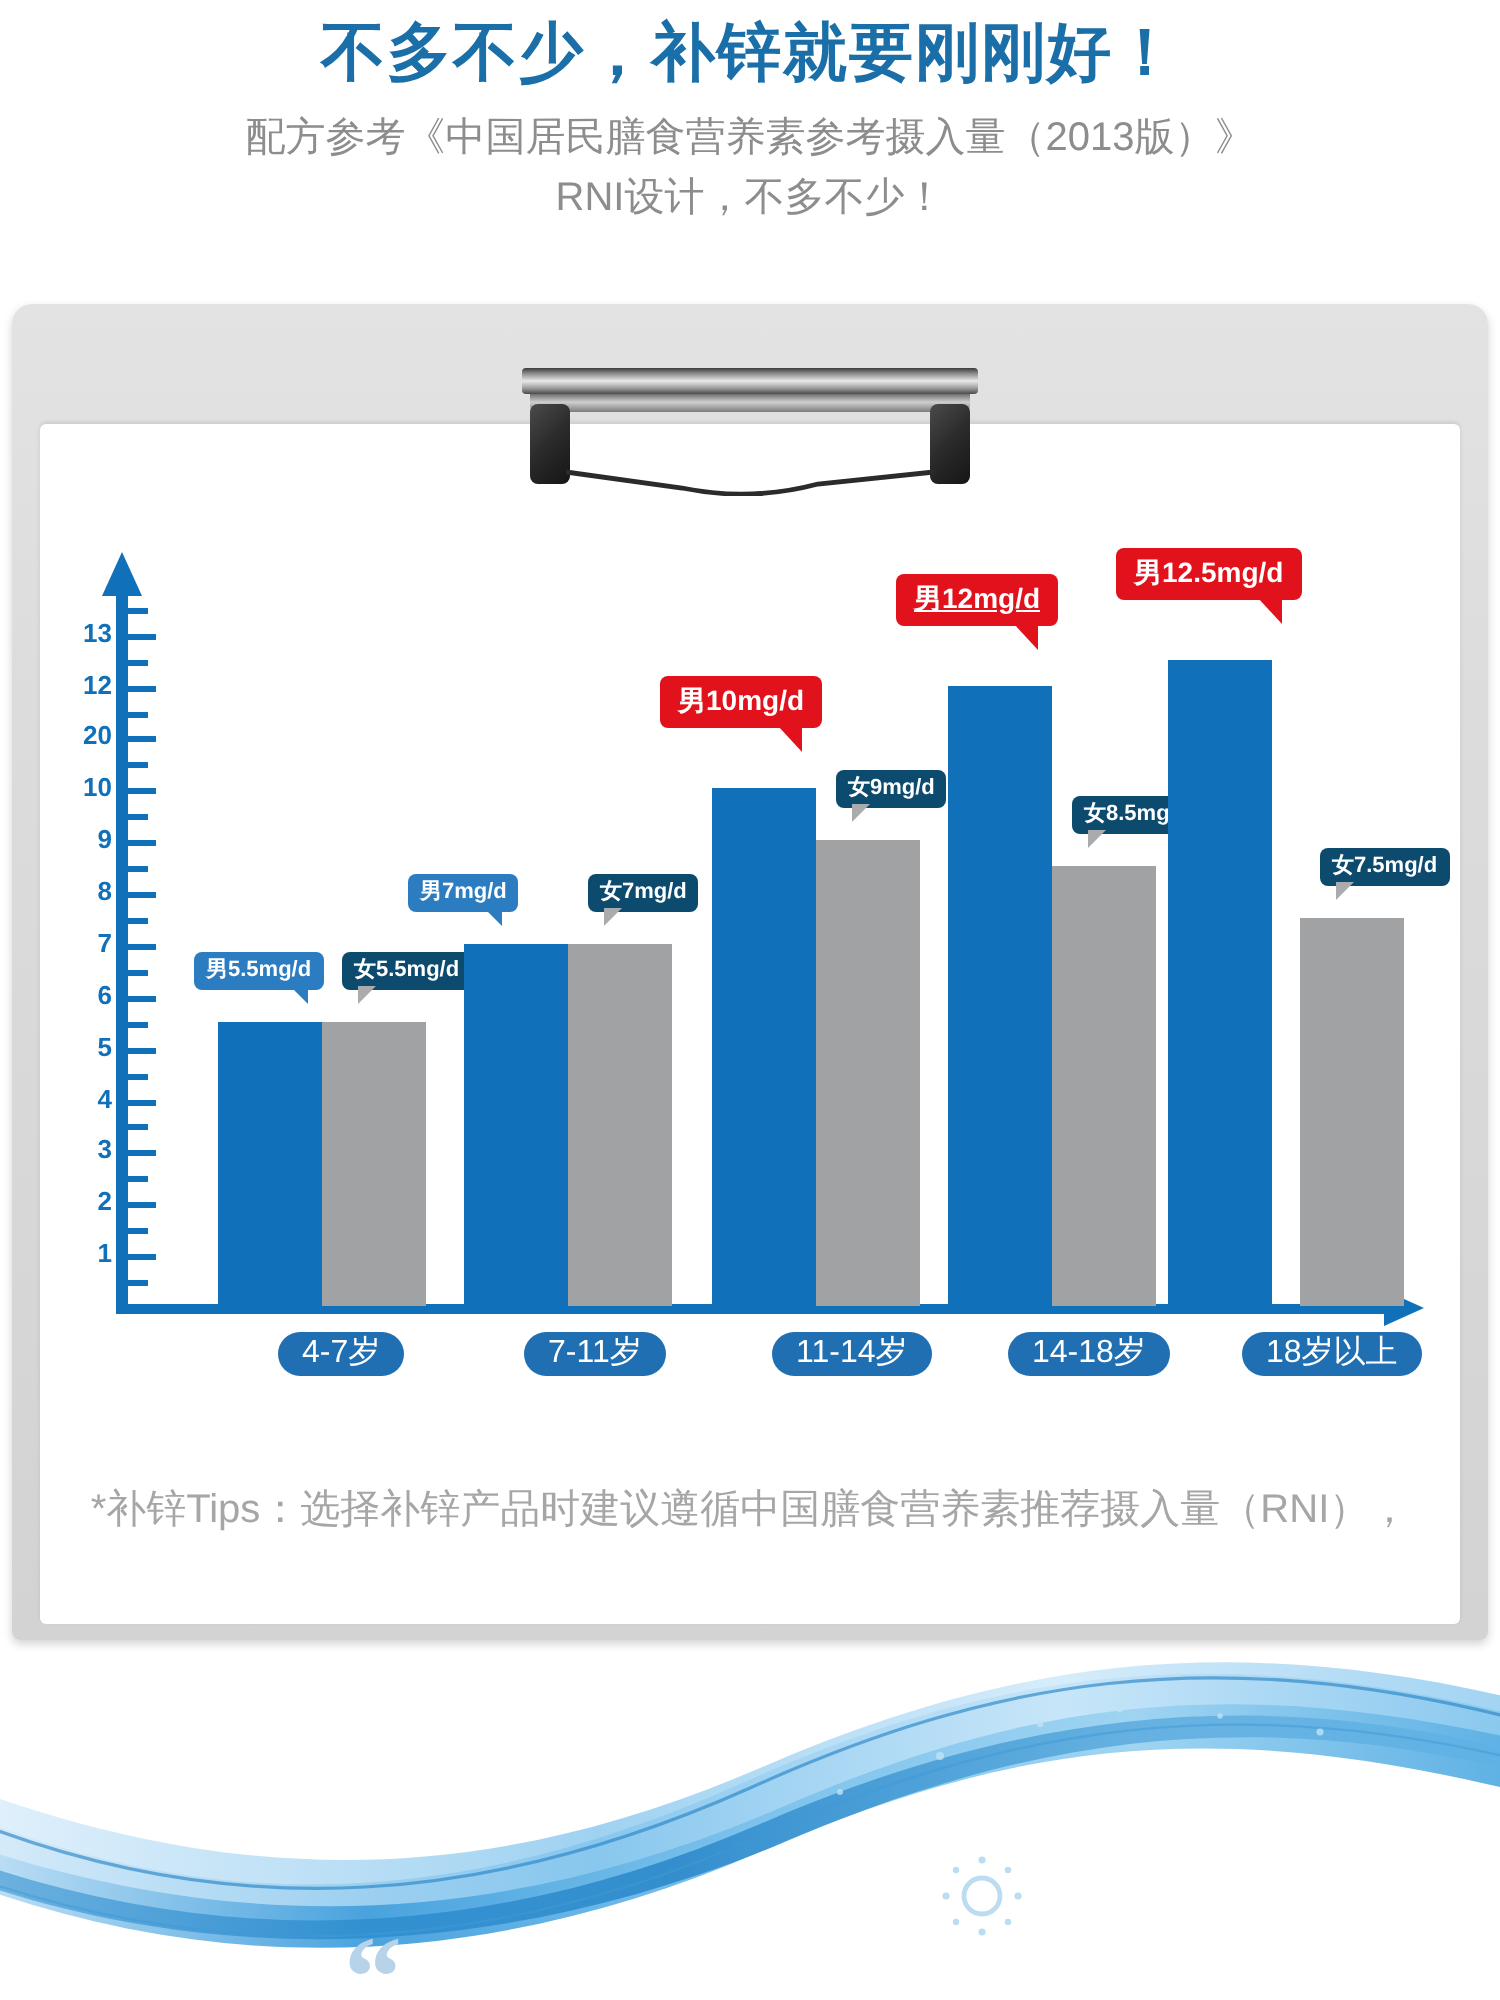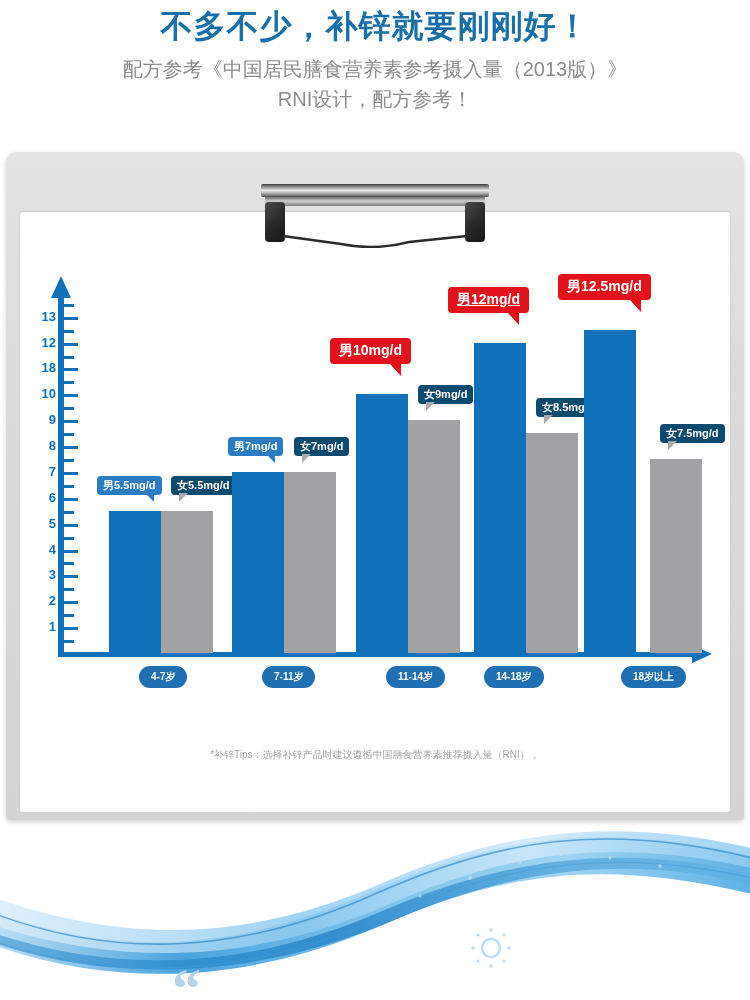--- a/index.html
+++ b/index.html
@@ -108,48 +108,48 @@
   .tag.blue .ptr{border-top-color:#2b7cc0;right:8px;}
   .tag.grey .ptr{border-top-color:#a9abac;left:8px;
       border-left:0;border-right:9px solid transparent;}
   .tag.red .ptr{border-top-color:#e2121c;right:10px;
       border-left:12px solid transparent;border-top-width:13px;bottom:-12px;}
 
   
   .catpill{
     position:absolute;top:382px;
     background:#1f6fb2;color:#ffffff;border-radius:11px;
-    font-size:10px;font-weight:bold;padding:3px 12px 4px 12px;
+    font-size:16px;font-weight:normal;padding:3px 12px 4px 12px;
     white-space:nowrap;line-height:15px;
   }
 
   
   .tips{
     position:absolute;left:40px;top:742px;width:670px;text-align:center;
-    font-size:10px;color:#a6a6a6;line-height:26px;
+    font-size:20px;color:#a6a6a6;line-height:26px;
   }
   .tips span{display:block;}
 
   
   .wave{position:absolute;left:0;top:800px;width:750px;height:200px;overflow:hidden;}
   .sun-icon{position:absolute;left:468px;top:925px;width:46px;height:46px;}
   .quote-mark{
     position:absolute;left:172px;top:960px;
     font-size:58px;font-weight:bold;color:#b7d3ea;
     line-height:58px;font-family:"Liberation Serif",serif;
   }
 </style>
 </head>
 <body>
 
 <div class="header">
   <h1 class="hdr-title">不多不少，补锌就要刚刚好！</h1>
   <h2 class="hdr-sub">
     <span>配方参考《中国居民膳食营养素参考摄入量（2013版）》</span>
-    <span>RNI设计，配方参考！</span>
+    <span>RNI设计，不多不少！</span>
   </h2>
 </div>
 
 <div class="clipboard">
   <div class="clipboard-paper"></div>
 </div>
 
 <div class="clip-assembly">
   <div class="clip-bar"></div>
   <div class="clip-bar2"></div>
@@ -200,53 +200,53 @@
       <div class="ylabel" style="top: 343.13px;">1</div>
       <div class="ylabel" style="top: 317.261px;">2</div>
       <div class="ylabel" style="top: 291.391px;">3</div>
       <div class="ylabel" style="top: 265.522px;">4</div>
       <div class="ylabel" style="top: 239.652px;">5</div>
       <div class="ylabel" style="top: 213.783px;">6</div>
       <div class="ylabel" style="top: 187.913px;">7</div>
       <div class="ylabel" style="top: 162.043px;">8</div>
       <div class="ylabel" style="top: 136.174px;">9</div>
       <div class="ylabel" style="top: 110.304px;">10</div>
-      <div class="ylabel" style="top: 84.4348px;">18</div>
+      <div class="ylabel" style="top: 84.4348px;">20</div>
       <div class="ylabel" style="top: 58.5652px;">12</div>
       <div class="ylabel" style="top: 32.6957px;">13</div>
     </div>
 
   <div class="plot" id="plot-layer">
       <div class="bar male" style="left: 45px; width: 52px; height: 142.283px;"></div>
       <div class="bar female" style="left: 97px; width: 52px; height: 142.283px;"></div>
       <div class="tag blue" style="bottom: 158.283px; left: 33px;">男5.5mg/d<span class="ptr"></span></div>
       <div class="tag grey" style="bottom: 158.283px; left: 107px;">女5.5mg/d<span class="ptr"></span></div>
       <div class="bar male" style="left: 168px; width: 52px; height: 181.087px;"></div>
       <div class="bar female" style="left: 220px; width: 52px; height: 181.087px;"></div>
-      <div class="tag blue" style="bottom: 197.087px; left: 164px; text-align: right;">男7mg/d<span class="ptr"></span></div>
+      <div class="tag blue" style="bottom: 197.087px; left: 140px; text-align: right;">男7mg/d<span class="ptr"></span></div>
       <div class="tag grey" style="bottom: 197.087px; left: 230px;">女7mg/d<span class="ptr"></span></div>
       <div class="bar male" style="left: 292px; width: 52px; height: 258.696px;"></div>
       <div class="bar female" style="left: 344px; width: 52px; height: 232.826px;"></div>
       <div class="tag red" style="bottom: 288.696px; left: 266px;">男10mg/d<span class="ptr"></span></div>
       <div class="tag grey" style="bottom: 248.826px; left: 354px;">女9mg/d<span class="ptr"></span></div>
       <div class="bar male" style="left: 410px; width: 52px; height: 310.435px;"></div>
       <div class="bar female" style="left: 462px; width: 52px; height: 219.891px;"></div>
       <div class="tag red" style="bottom: 340.435px; left: 384px; text-decoration: underline;">男12mg/d<span class="ptr"></span></div>
       <div class="tag grey" style="bottom: 235.891px; left: 472px;">女8.5mg/d<span class="ptr"></span></div>
       <div class="bar male" style="left: 520px; width: 52px; height: 323.37px;"></div>
       <div class="bar female" style="left: 586px; width: 52px; height: 194.022px;"></div>
       <div class="tag red" style="bottom: 353.37px; left: 494px;">男12.5mg/d<span class="ptr"></span></div>
       <div class="tag grey" style="bottom: 210.022px; left: 596px;">女7.5mg/d<span class="ptr"></span></div>
     </div>
 
   <div id="cats-layer">
       <div class="catpill" style="left: 119px;">4-7岁</div>
       <div class="catpill" style="left: 242px;">7-11岁</div>
       <div class="catpill" style="left: 366px;">11-14岁</div>
-      <div class="catpill" style="left: 464px;">14-18岁</div>
+      <div class="catpill" style="left: 484px;">14-18岁</div>
       <div class="catpill" style="left: 601px;">18岁以上</div>
     </div>
 </div>
 
 <div class="tips">
   <span>*补锌Tips：选择补锌产品时建议遵循中国膳食营养素推荐摄入量（RNI），</span>
 </div>
 
 <div class="wave">
   <svg width="750" height="200" viewBox="0 0 750 200">

